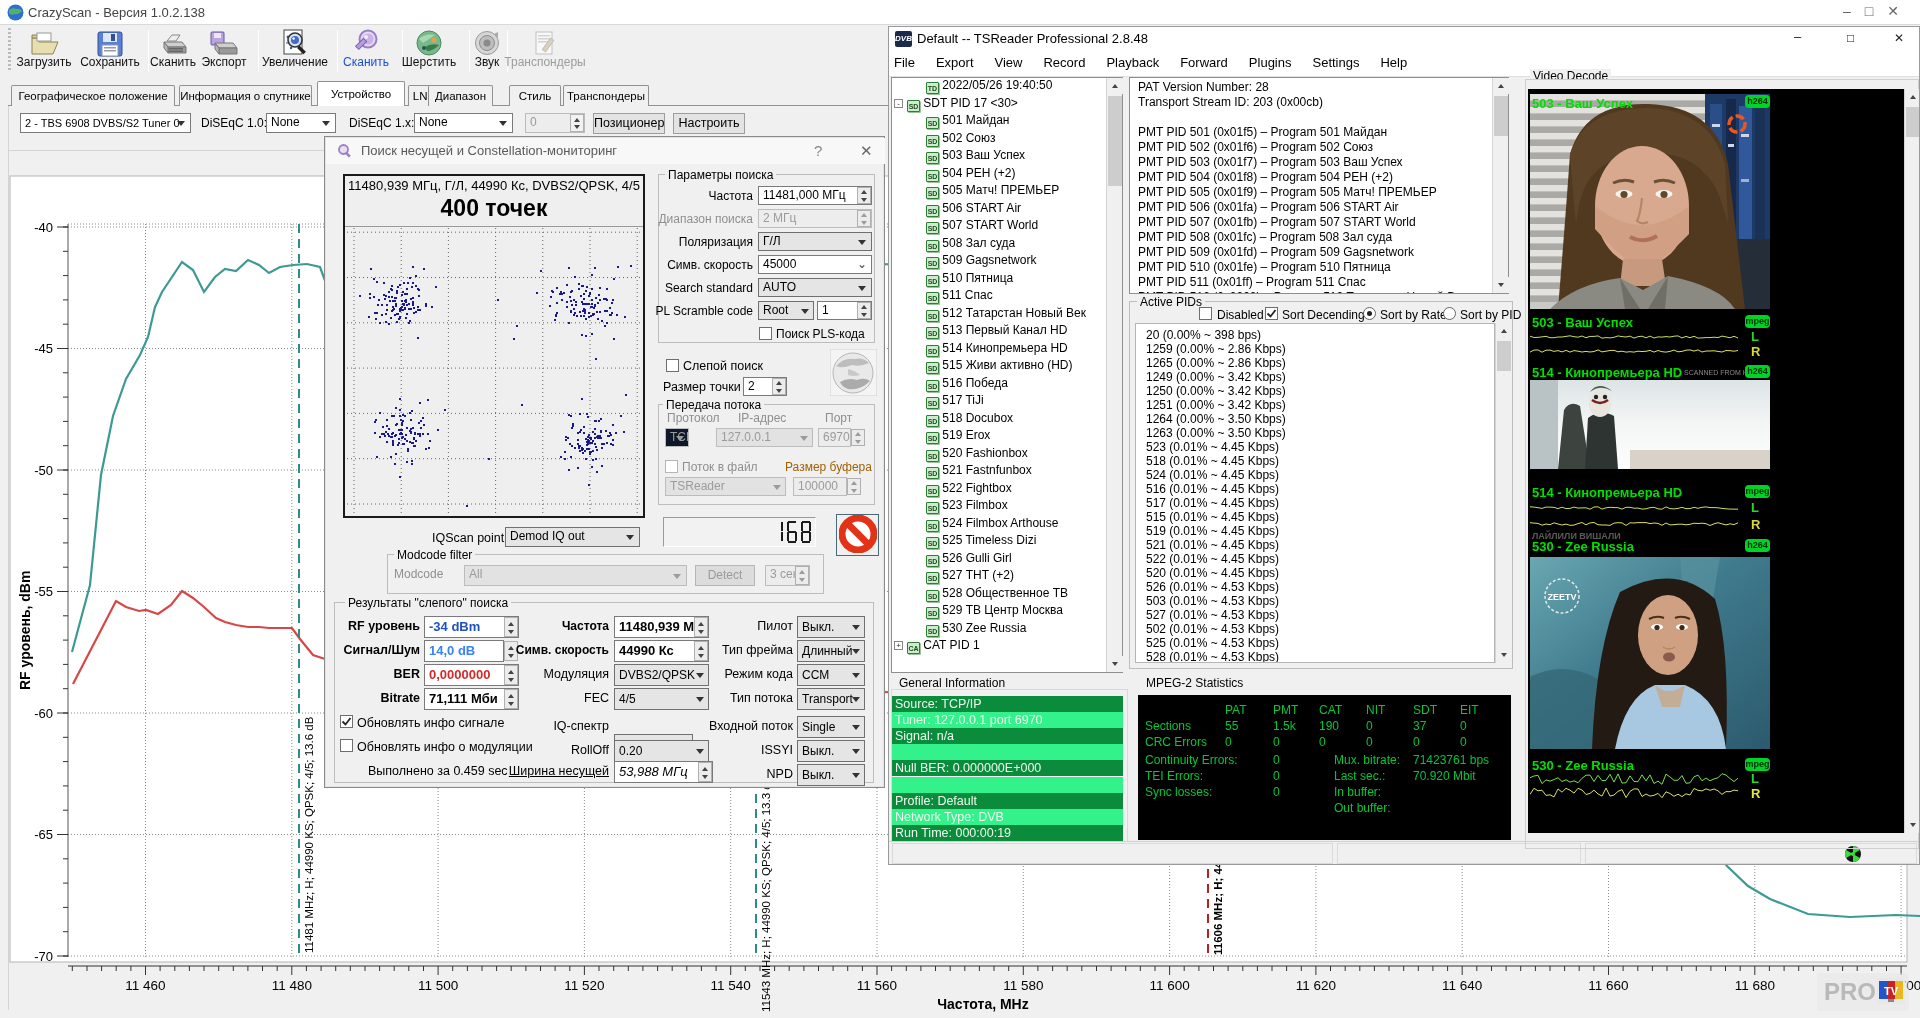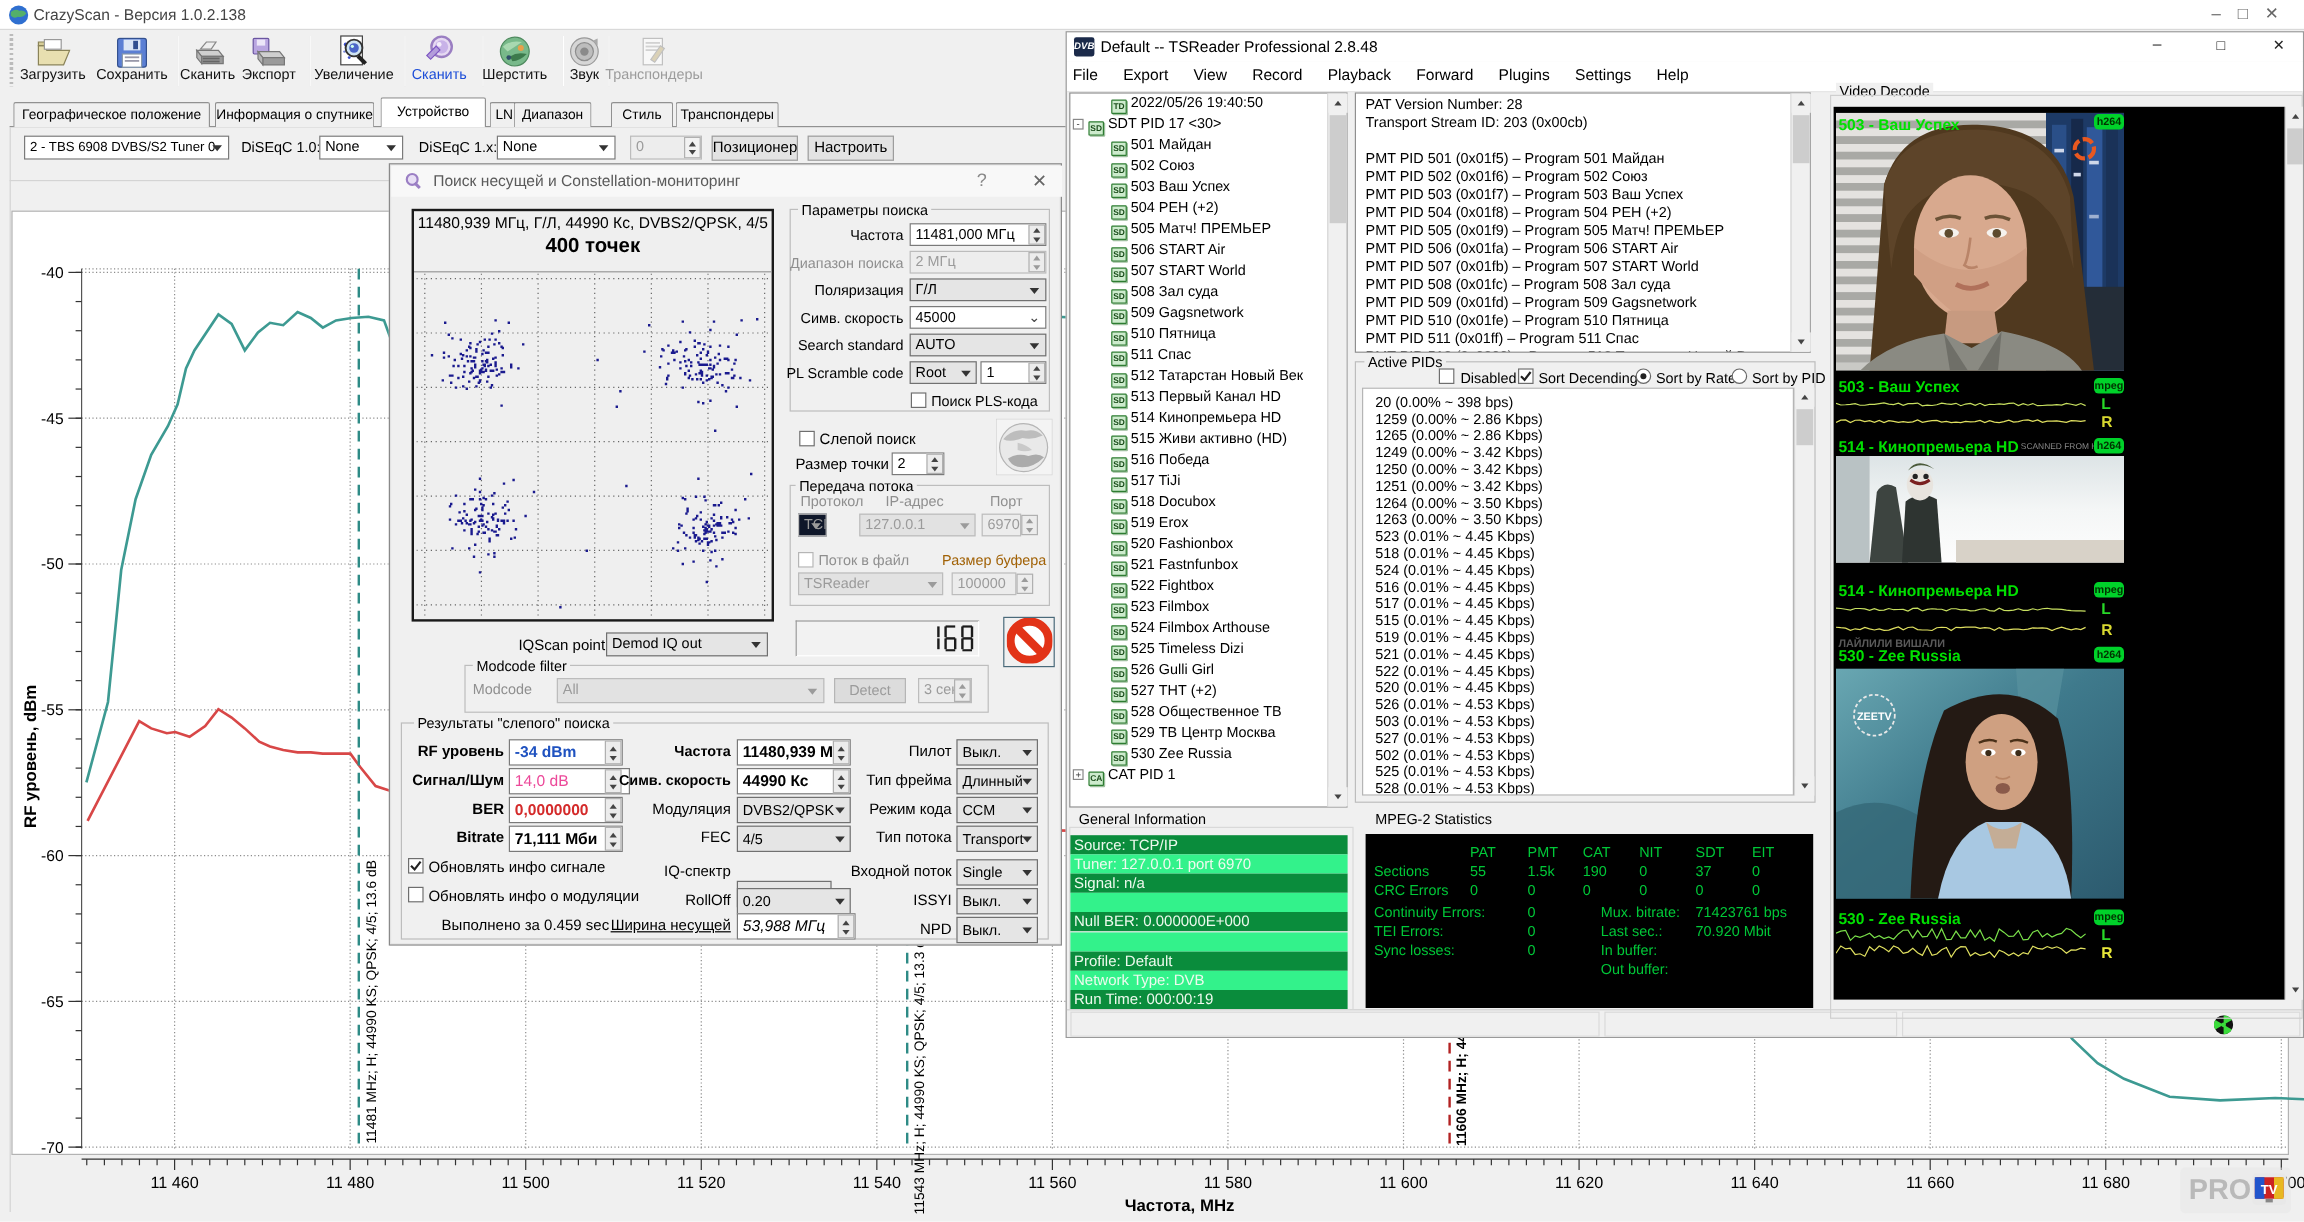--- a/index.html
+++ b/index.html
@@ -362,21 +362,21 @@
       <div class="abs" style="left:1px;top:1px;width:559px;height:26px;background:#f8f8f8"></div>
       <svg class="abs" style="left:12px;top:6px" width="16" height="16">
         <circle cx="6.5" cy="6.5" r="4.5" fill="#e8dff5" stroke="#9b7fc4" stroke-width="1.8"></circle>
         <rect x="9.5" y="8.5" width="6" height="2.6" transform="rotate(45 9.5 8.5)" fill="#9b7fc4"></rect>
       </svg>
       <div class="lbl" style="left:36px;top:6px;font-size:13px;color:#5a5a5a">Поиск несущей и Constellation-мониторинг</div>
       <div class="lbl" style="left:489px;top:5px;font-size:15px;color:#888">?</div>
       <div class="lbl" style="left:535px;top:5px;font-size:15px;color:#666">✕</div>
       <div class="abs" style="left:18px;top:37px;width:302px;height:344px;background:#efefef;border:2px solid #1a1a1a"></div>
       <div class="abs" style="left:20px;top:41px;width:298px;text-align:center;font-size:13px">11480,939 МГц, Г/Л, 44990 Кс, DVBS2/QPSK, 4/5</div>
-      <div class="abs" style="left:20px;top:58px;width:298px;text-align:center;font-size:17px;font-weight:bold">400 точек</div>
+      <div class="abs" style="left:20px;top:58px;width:298px;text-align:center;font-size:23px;font-weight:bold">400 точек</div>
       <div class="abs" style="left:20px;top:89px;width:298px;height:1px;background:#9a9a9a"></div>
       <svg class="abs" style="left:22px;top:91px" width="296" height="288">
         <line x1="7.0" y1="0" x2="7.0" y2="288" stroke="#666" stroke-width="1" stroke-dasharray="1,3"></line>
         <line x1="54.2" y1="0" x2="54.2" y2="288" stroke="#666" stroke-width="1" stroke-dasharray="1,3"></line>
         <line x1="101.4" y1="0" x2="101.4" y2="288" stroke="#666" stroke-width="1" stroke-dasharray="1,3"></line>
         <line x1="148.6" y1="0" x2="148.6" y2="288" stroke="#666" stroke-width="1" stroke-dasharray="1,3"></line>
         <line x1="195.8" y1="0" x2="195.8" y2="288" stroke="#666" stroke-width="1" stroke-dasharray="1,3"></line>
         <line x1="243.0" y1="0" x2="243.0" y2="288" stroke="#666" stroke-width="1" stroke-dasharray="1,3"></line>
         <line x1="290.2" y1="0" x2="290.2" y2="288" stroke="#666" stroke-width="1" stroke-dasharray="1,3"></line>
         <line x1="0" y1="4.2" x2="296" y2="4.2" stroke="#666" stroke-width="1" stroke-dasharray="1,3"></line>
@@ -490,21 +490,21 @@
       </div>
       <div class="gb" style="left:9px;top:465px;width:540px;height:181px"></div>
       <div class="gbt" style="left:20px;top:459px">Результаты "слепого" поиска</div>
       <div class="lblr" style="left:15px;top:482px;width:80px;font-weight:bold;font-size:12.5px">RF уровень</div>
       <div class="fld" style="left:99px;top:479px;width:95px;height:22px;line-height:20px;font-weight:bold;color:#1f52c0;font-size:13px">-34 dBm</div>
       <div class="spinb" style="left:179px;top:480px;height:20px;background:#ececec">
         <div class="sup" style="left:3px;top:4px;border-bottom-color:#444"></div>
         <div class="sdn" style="left:3px;top:12px;border-top-color:#444"></div>
       </div>
       <div class="lblr" style="left:15px;top:506px;width:80px;font-weight:bold;font-size:12.5px">Сигнал/Шум</div>
-      <div class="fld" style="left:99px;top:503px;width:101px;height:22px;line-height:20px;font-weight:normal;color:#ec4899;font-size:13px">14,0 dB</div>
+      <div class="fld" style="left:99px;top:503px;width:80px;height:22px;line-height:20px;font-weight:bold;color:#3b82f6;font-size:13px">14,0 dB</div>
       <div class="spinb" style="left:179px;top:504px;height:20px;background:#ececec">
         <div class="sup" style="left:3px;top:4px;border-bottom-color:#444"></div>
         <div class="sdn" style="left:3px;top:12px;border-top-color:#444"></div>
       </div>
       <div class="lblr" style="left:15px;top:530px;width:80px;font-weight:bold;font-size:12.5px">BER</div>
       <div class="fld" style="left:99px;top:527px;width:95px;height:22px;line-height:20px;font-weight:bold;color:#d42a2a;font-size:13px">0,0000000</div>
       <div class="spinb" style="left:179px;top:528px;height:20px;background:#ececec">
         <div class="sup" style="left:3px;top:4px;border-bottom-color:#444"></div>
         <div class="sdn" style="left:3px;top:12px;border-top-color:#444"></div>
       </div>

